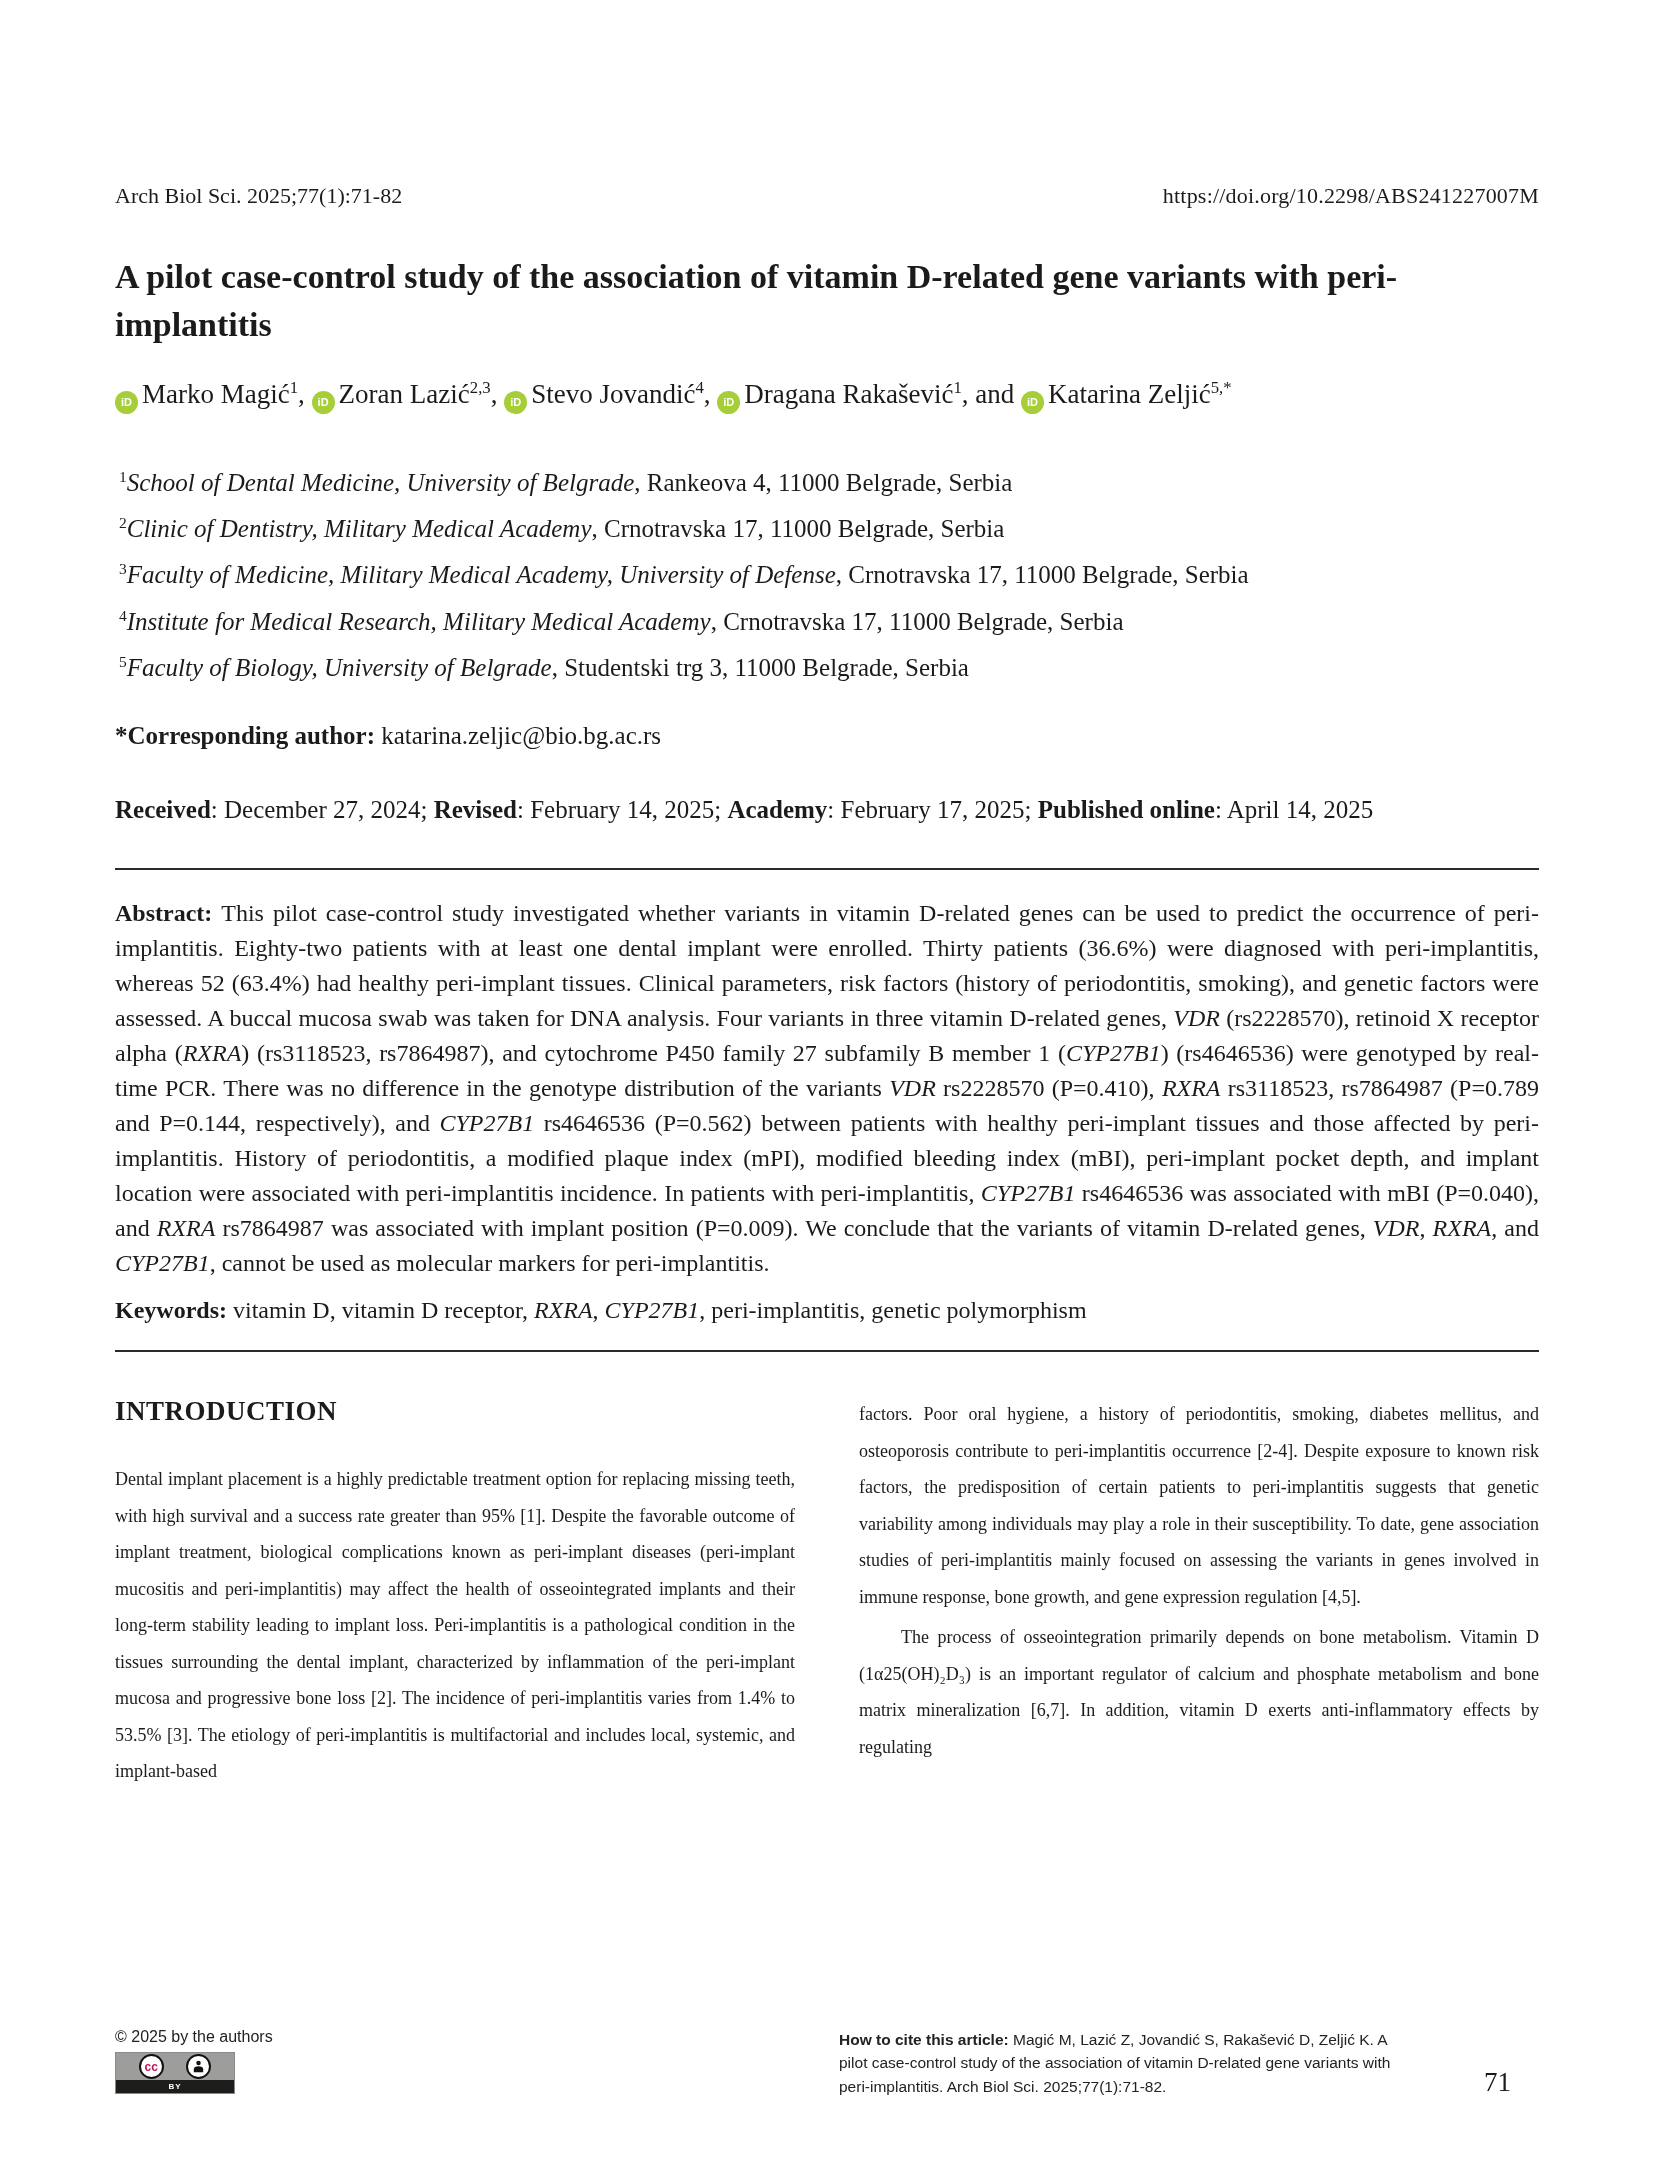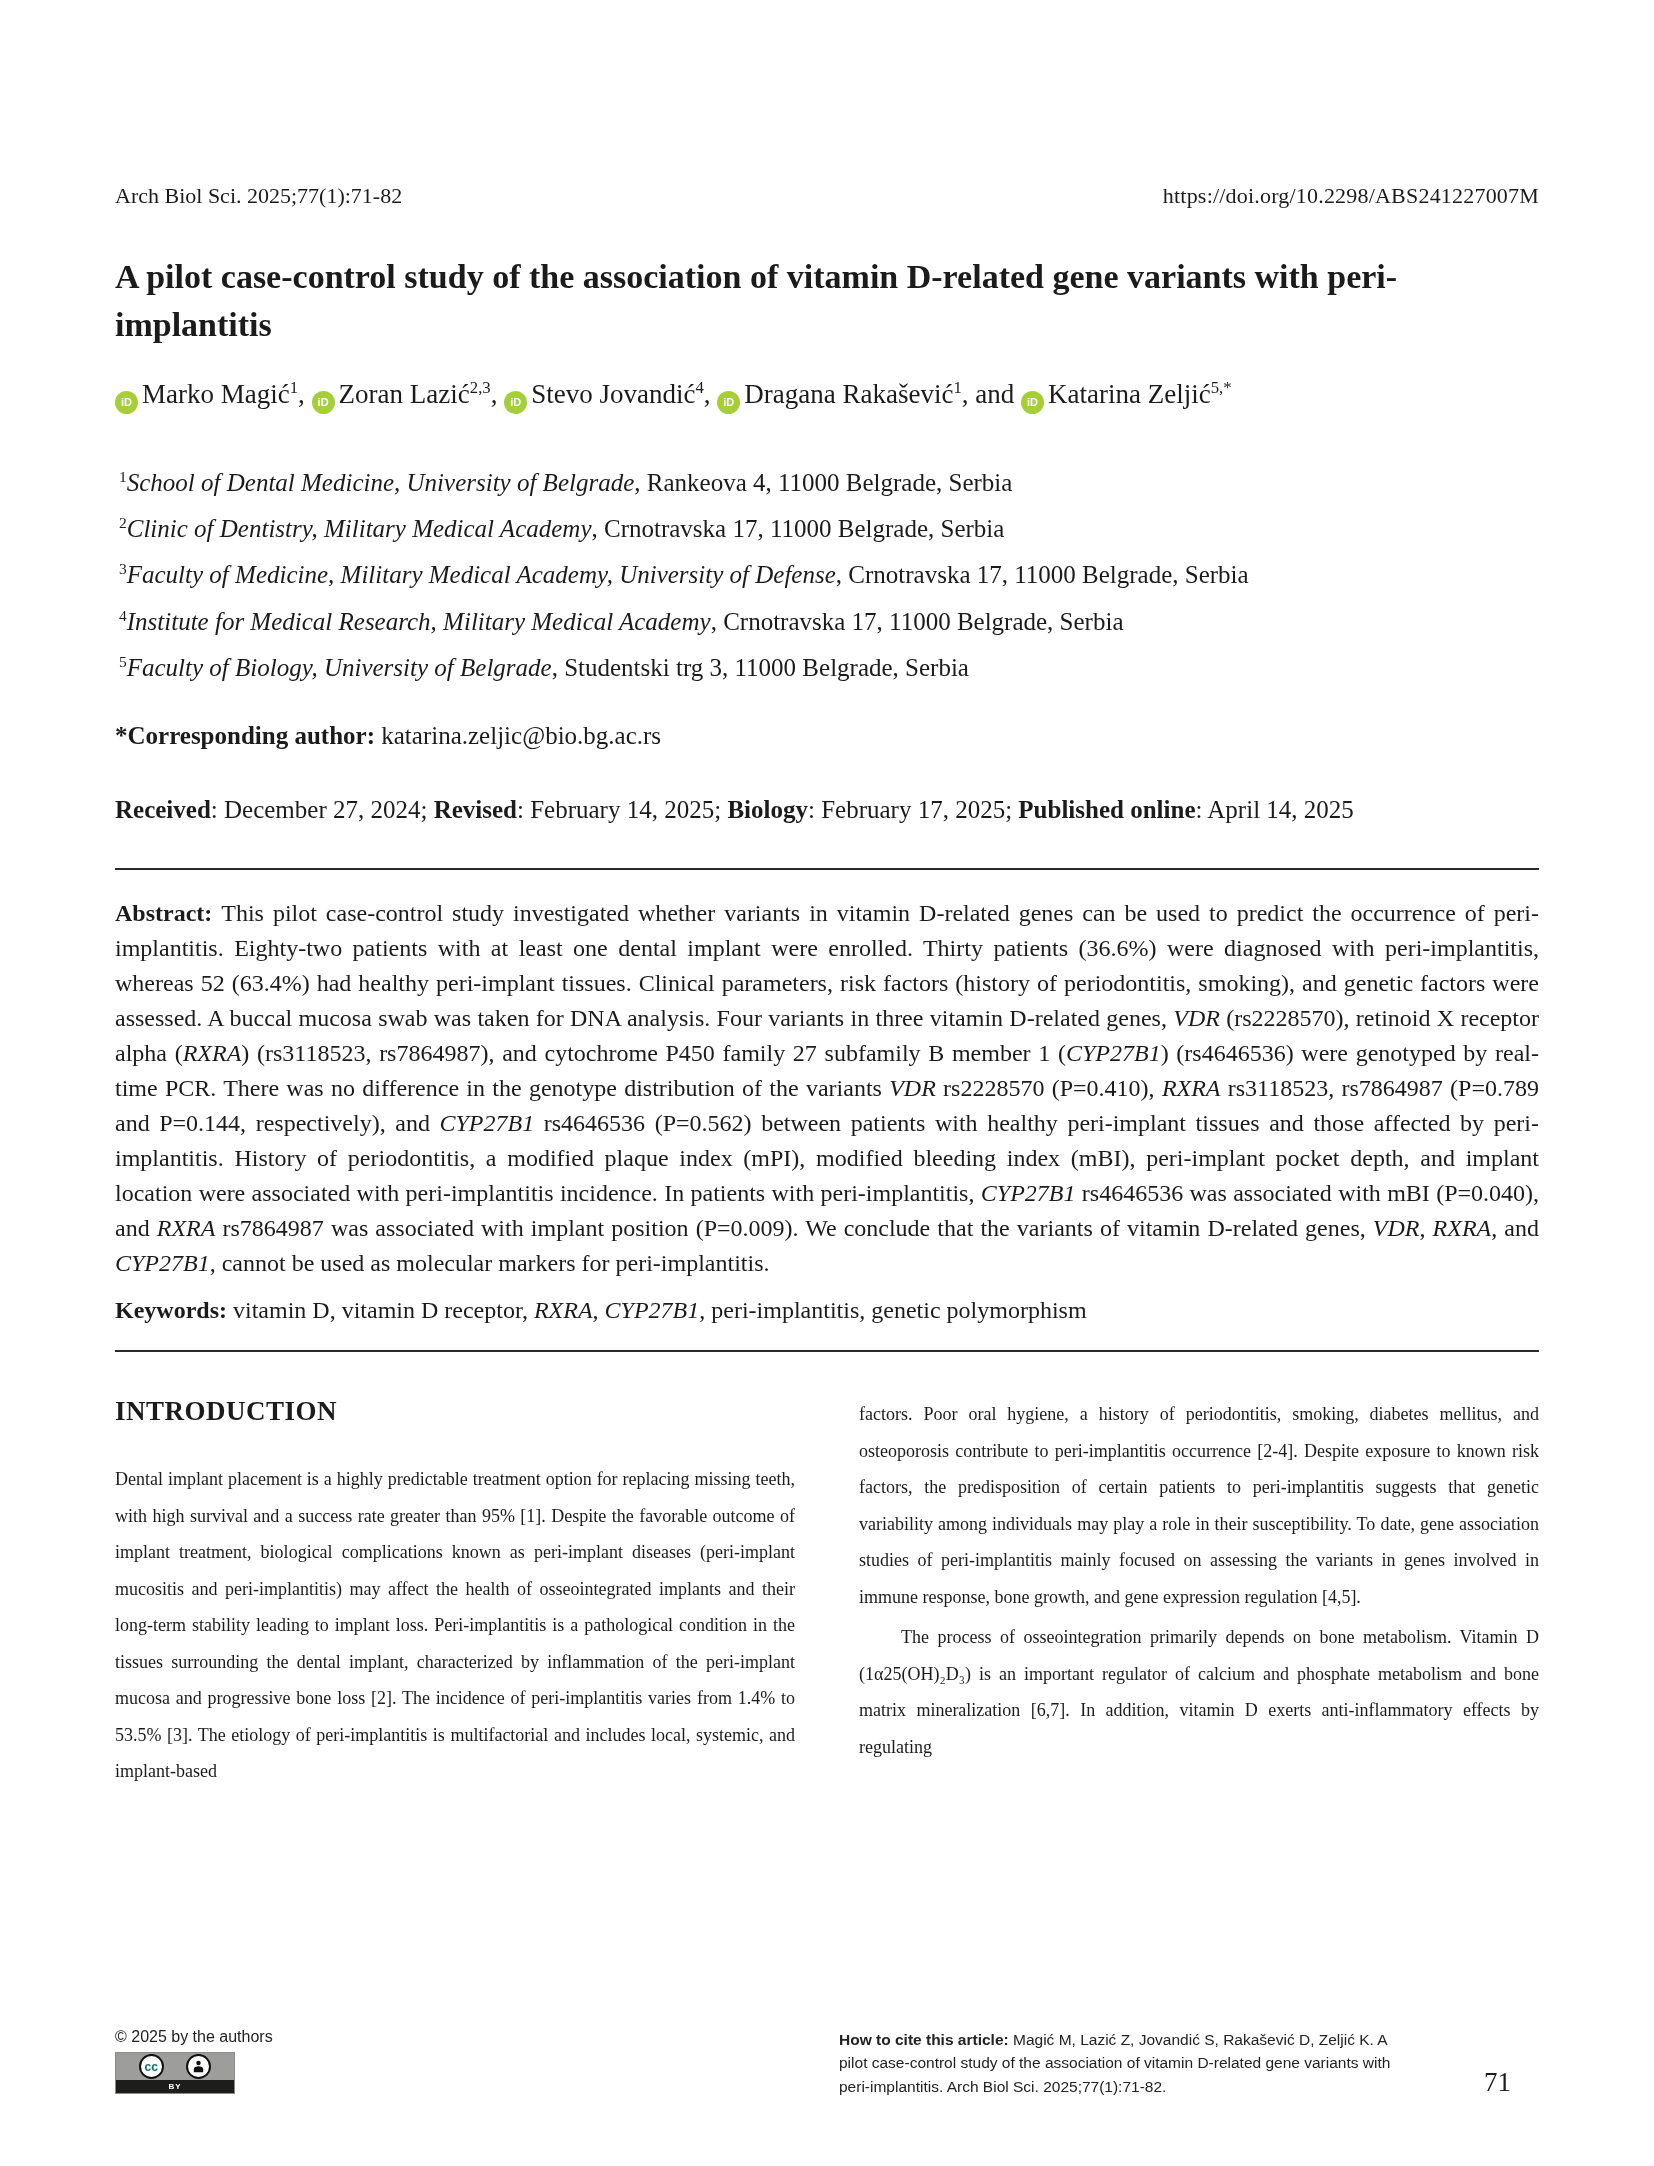--- a/index.html
+++ b/index.html
@@ -54,21 +54,21 @@
     display:flex;justify-content:space-between;align-items:flex-start;
     font-family:"Liberation Sans","DejaVu Sans",sans-serif;
   }
   .copyright{font-size:16px;color:#222;margin:0 0 6px 0;}
   .cc-badge{width:118px;border:1px solid #8a8a8a;display:block;}
   .cc-top{height:27px;background:#9d9d9c;display:flex;align-items:center;justify-content:space-evenly;}
   .cc-circ{
     display:inline-flex;width:25px;height:25px;border-radius:50%;
     background:#ffffff;border:2px solid #111;box-sizing:border-box;
     align-items:center;justify-content:center;
-    font:bold 12px "Liberation Sans",sans-serif;color:#0f766e;
+    font:bold 12px "Liberation Sans",sans-serif;color:#be185d;
   }
   .cc-circ svg{width:15px;height:15px;fill:#111;}
   .cc-strip{height:13px;background:#1d1d1b;color:#fff;font:bold 8px "Liberation Sans",sans-serif;
     display:flex;align-items:center;justify-content:center;letter-spacing:1px;}
   .cite-wrap{display:flex;gap:70px;align-items:flex-end;width:700px;}
   .citation{font-size:15.5px;line-height:1.5;color:#222;width:575px;}
   .page-number{font-family:"Liberation Serif","DejaVu Serif",serif;font-size:27px;color:#1b1b1b;}
 </style>
 </head>
 <body>
@@ -87,21 +87,21 @@
   <div class="affiliations">
     <p><sup>1</sup><span class="it">School of Dental Medicine, University of Belgrade</span><span>, Rankeova 4, 11000 Belgrade, Serbia</span></p>
     <p><sup>2</sup><span class="it">Clinic of Dentistry, Military Medical Academy</span><span>, Crnotravska 17, 11000 Belgrade, Serbia</span></p>
     <p><sup>3</sup><span class="it">Faculty of Medicine, Military Medical Academy, University of Defense</span><span>, Crnotravska 17, 11000 Belgrade, Serbia</span></p>
     <p><sup>4</sup><span class="it">Institute for Medical Research, Military Medical Academy</span><span>, Crnotravska 17, 11000 Belgrade, Serbia</span></p>
     <p><sup>5</sup><span class="it">Faculty of Biology, University of Belgrade</span><span>, Studentski trg 3, 11000 Belgrade, Serbia</span></p>
   </div>
 
   <p class="corresponding"><span class="bd">*Corresponding author</span><span class="bd">: </span><span>katarina.zeljic@bio.bg.ac.rs</span></p>
 
-  <p class="dates"><span class="bd">Received</span><span>: December 27, 2024; </span><span class="bd">Revised</span><span>: February 14, 2025; </span><span class="bd">Biology</span><span>: February 17, 2025; </span><span class="bd">Published online</span><span>: April 14, 2025</span></p>
+  <p class="dates"><span class="bd">Received</span><span>: December 27, 2024; </span><span class="bd">Revised</span><span>: February 14, 2025; </span><span class="bd">Academy</span><span>: February 17, 2025; </span><span class="bd">Published online</span><span>: April 14, 2025</span></p>
 
   <hr class="divider">
 
   <p class="abstract"><span class="bd">Abstract: </span><span>This pilot case-control study investigated whether variants in vitamin D-related genes can be used to predict the occurrence of peri-implantitis. Eighty-two patients with at least one dental implant were enrolled. Thirty patients (36.6%) were diagnosed with peri-implantitis, whereas 52 (63.4%) had healthy peri-implant tissues. Clinical parameters, risk factors (history of periodontitis, smoking), and genetic factors were assessed. A buccal mucosa swab was taken for DNA analysis. Four variants in three vitamin D-related genes, </span><span class="it">VDR</span><span> (rs2228570), retinoid X receptor alpha (</span><span class="it">RXRA</span><span>) (rs3118523, rs7864987), and cytochrome P450 family 27 subfamily B member 1 (</span><span class="it">CYP27B1</span><span>) (rs4646536) were genotyped by real-time PCR. There was no difference in the genotype distribution of the variants </span><span class="it">VDR</span><span> rs2228570 (P=0.410), </span><span class="it">RXRA</span><span> rs3118523, rs7864987 (P=0.789 and P=0.144, respectively), and </span><span class="it">CYP27B1</span><span> rs4646536 (P=0.562) between patients with healthy peri-implant tissues and those affected by peri-implantitis. History of periodontitis, a modified plaque index (mPI), modified bleeding index (mBI), peri-implant pocket depth, and implant location were associated with peri-implantitis incidence. In patients with peri-implantitis, </span><span class="it">CYP27B1</span><span> rs4646536 was associated with mBI (P=0.040), and </span><span class="it">RXRA</span><span> rs7864987 was associated with implant position (P=0.009). We conclude that the variants of vitamin D-related genes, </span><span class="it">VDR</span><span>, </span><span class="it">RXRA</span><span>, and </span><span class="it">CYP27B1</span><span>, cannot be used as molecular markers for peri-implantitis.</span></p>
 
   <p class="keywords"><span class="bd">Keywords: </span><span>vitamin D, vitamin D receptor, </span><span class="it">RXRA</span><span>, </span><span class="it">CYP27B1</span><span>, peri-implantitis, genetic polymorphism</span></p>
 
   <hr class="divider" style="margin-top:26px;">
 
   <div class="columns">

